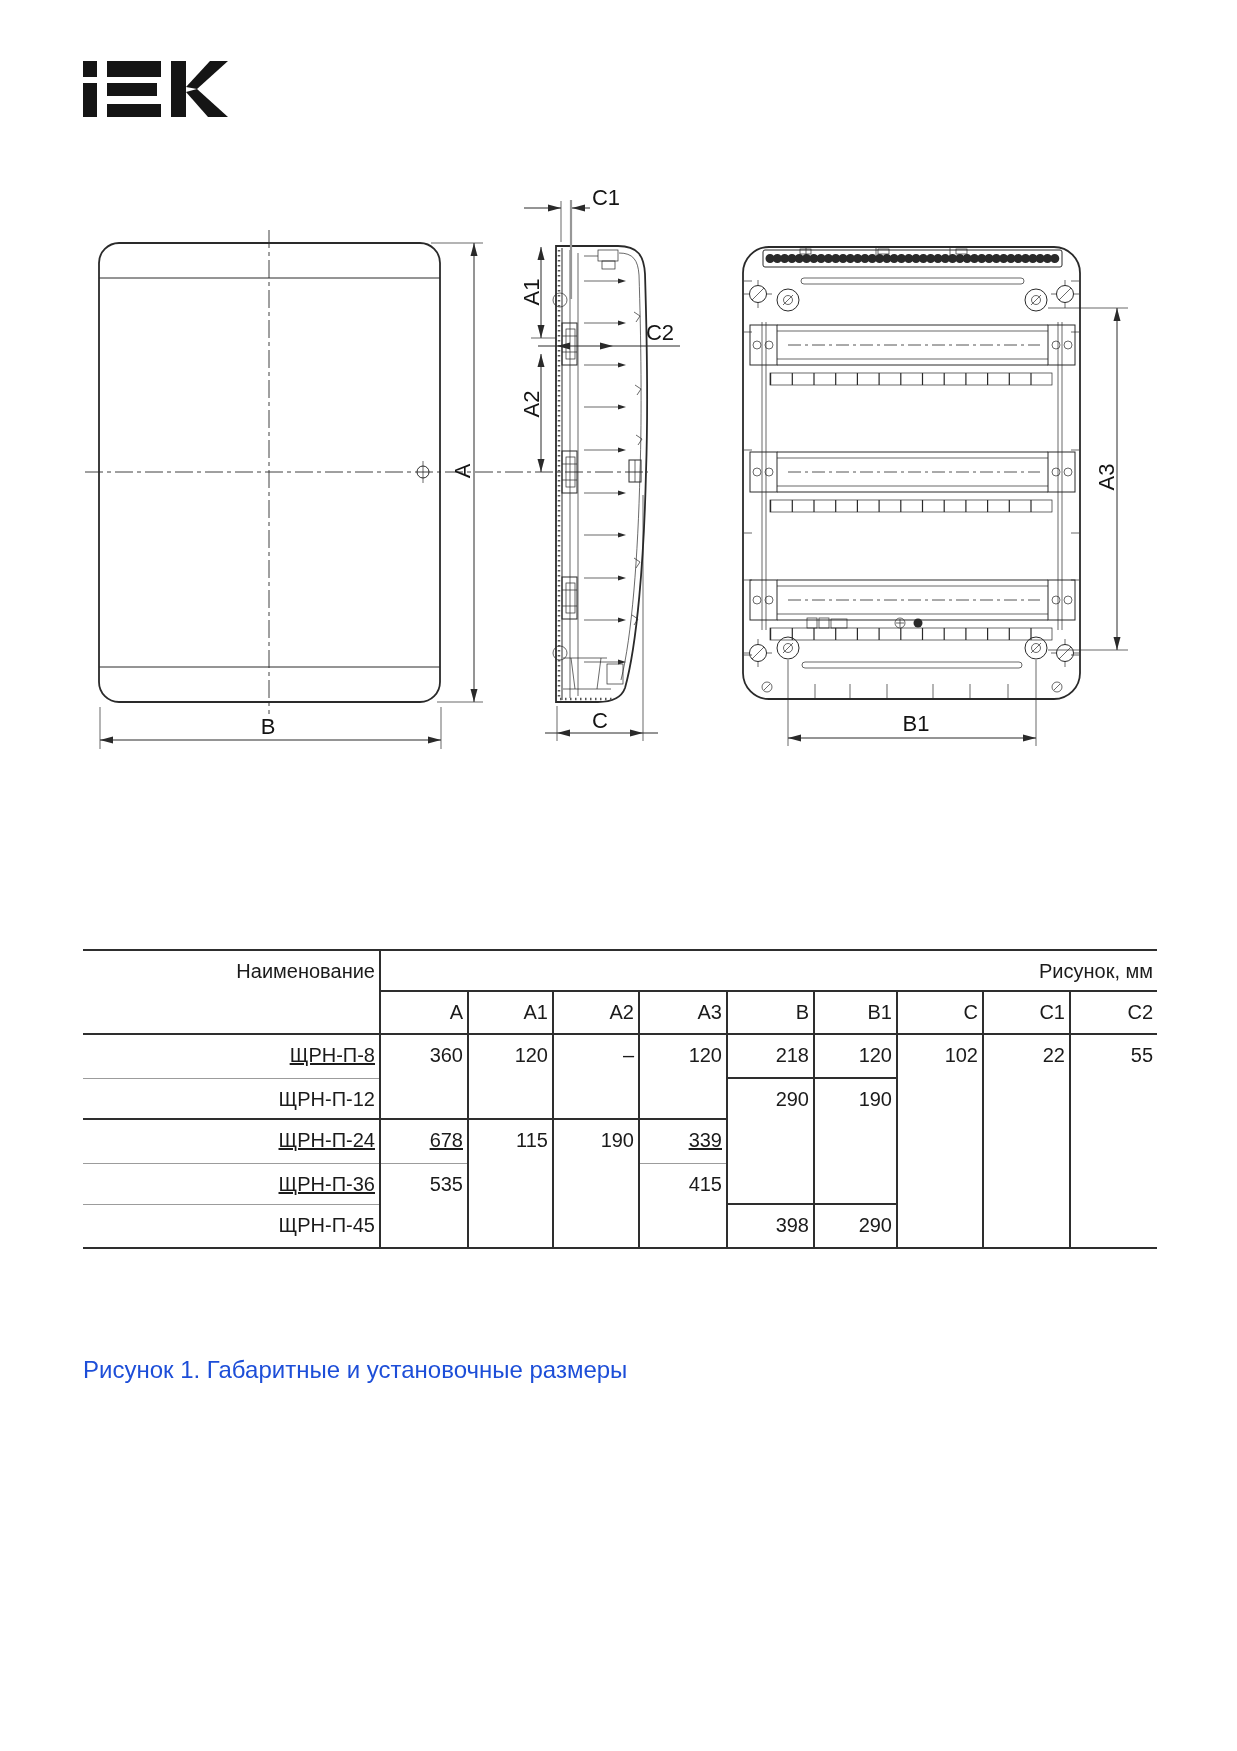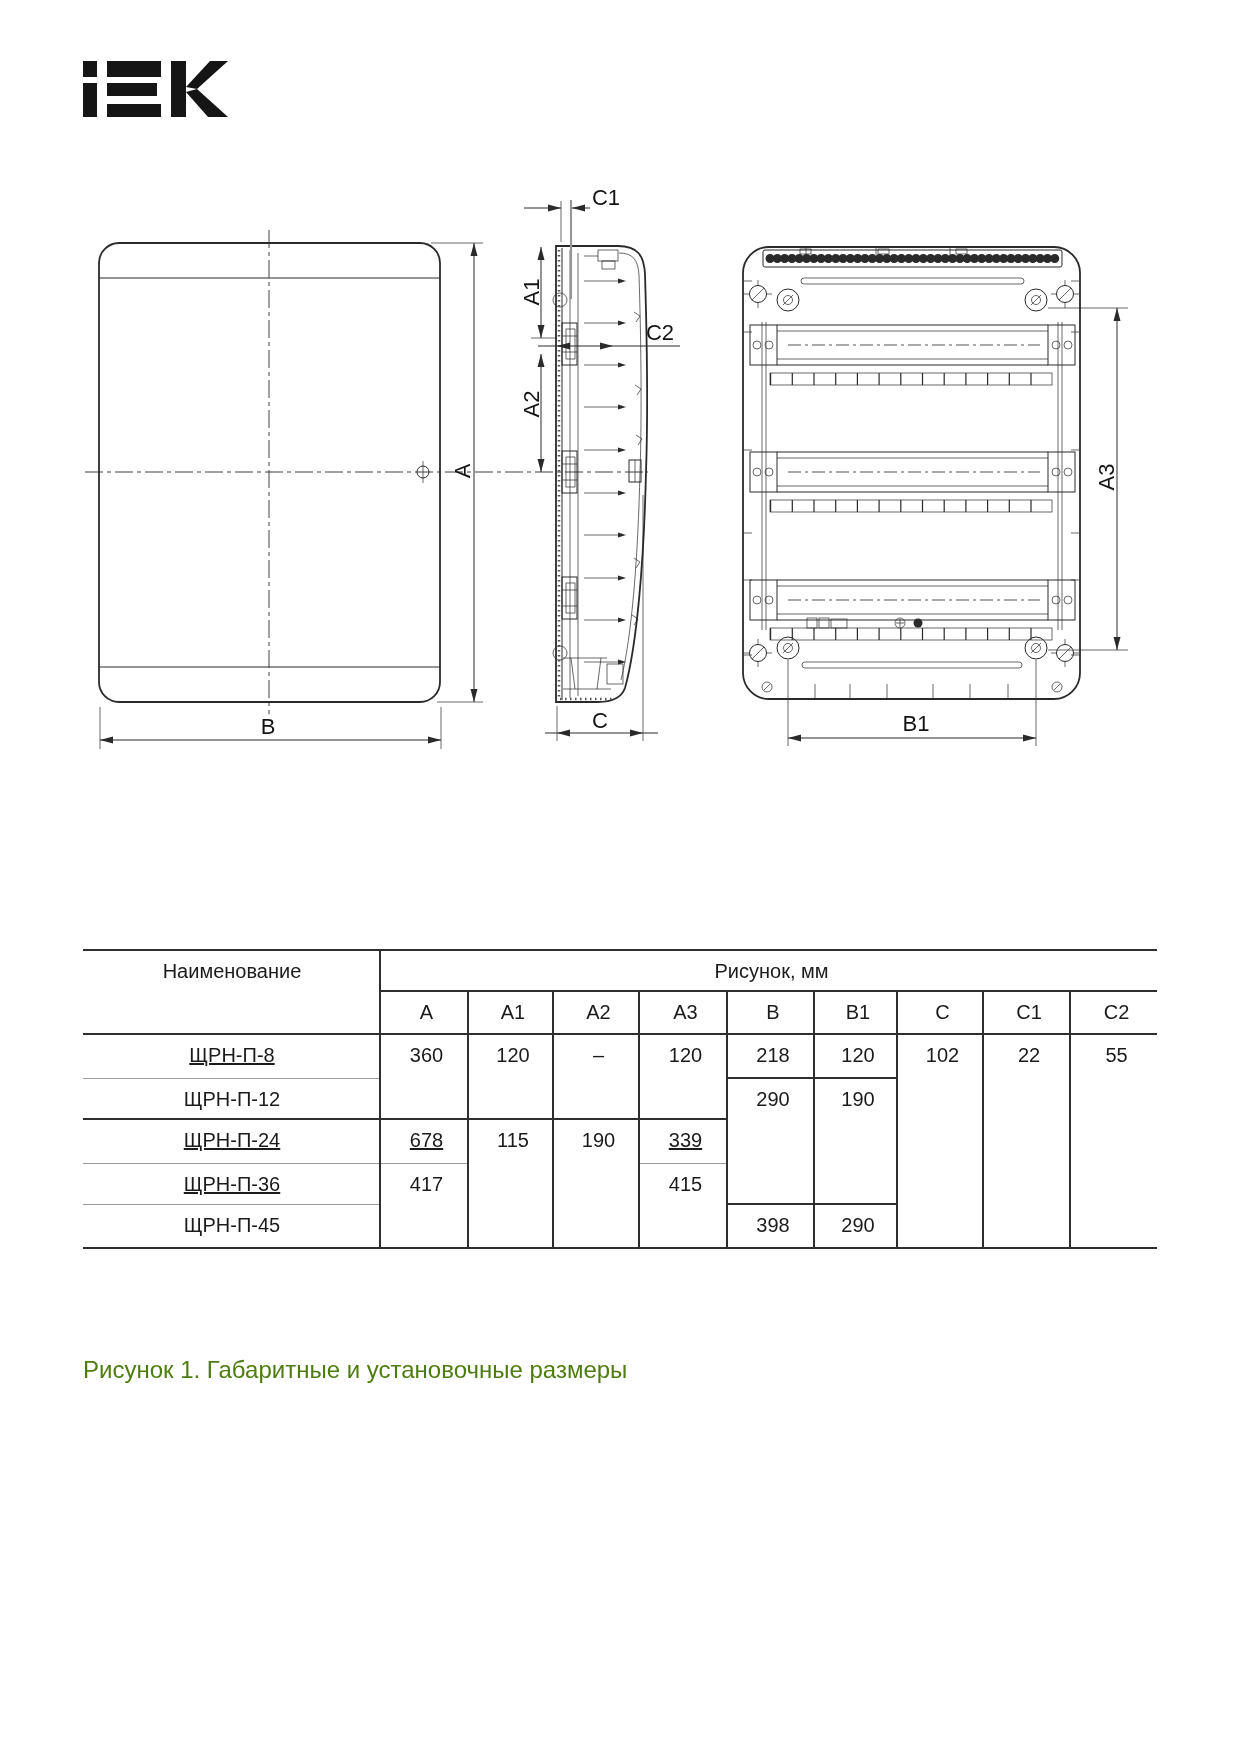--- a/index.html
+++ b/index.html
@@ -16,31 +16,31 @@
   .ctr2{stroke:#2a2a2a;fill:none;stroke-width:.8;stroke-dasharray:13 4 3 4;}
   .gray{stroke:#979797;fill:none;stroke-width:2.2;}
   .dotl{stroke:#555;fill:none;stroke-width:2.5;stroke-dasharray:1.5 3.5;}
   .ar{fill:#2a2a2a;stroke:none;}
   .dimtxt{font-family:"Liberation Sans",sans-serif;font-size:22px;fill:#141414;}
   .dots{stroke:#2a2a2a;fill:none;stroke-width:9;stroke-linecap:round;stroke-dasharray:.1 7.2;}
   .comb{stroke:#2a2a2a;fill:none;stroke-width:12;stroke-dasharray:1.2 20.5;}
 
   
   #dims-table{position:absolute;left:83px;top:949px;border-collapse:collapse;table-layout:fixed;width:1074px;}
-  #dims-table th,#dims-table td{font-weight:normal;text-align:center;vertical-align:top;
+  #dims-table th,#dims-table td{font-weight:normal;text-align:right;vertical-align:top;
     font-size:20px;line-height:22px;padding:9px 4px 0 9px;color:#1b1b1b;}
   #dims-table .name{padding-left:6px;}
   .bt{border-top:2.5px solid #2e2e2e;}
   .br{border-right:2px solid #2e2e2e;}
   .bb{border-bottom:2px solid #2e2e2e;}
   .bbh{border-bottom:2.5px solid #2e2e2e;}
   .bbl{border-bottom:1.5px solid #9c9c9c;text-decoration:underline;}
 
   
-  #caption{position:absolute;left:83px;top:1356px;font-size:24px;color:#4d7c0f;}
+  #caption{position:absolute;left:83px;top:1356px;font-size:24px;color:#1d4ed8;}
 </style>
 </head>
 <body>
 
 <div class="page">
 
   <svg id="logo" width="145" height="56" viewBox="0 0 145 56" aria-label="IEK">
     <g fill="#151515">
       <rect x="0" y="0" width="14" height="16"></rect>
       <rect x="0" y="22" width="14" height="34"></rect>
@@ -414,21 +414,21 @@
     </tr>
     <tr style="height:44px">
       <td class="name br bbl">ЩРН-П-24</td>
       <td class="br bbl">678</td>
       <td rowspan="3" class="br bbh">115</td>
       <td rowspan="3" class="br bbh">190</td>
       <td class="br bbl">339</td>
     </tr>
     <tr style="height:41px">
       <td class="name br bbl">ЩРН-П-36</td>
-      <td rowspan="2" class="br bbh">417</td>
+      <td rowspan="2" class="br bbh">535</td>
       <td rowspan="2" class="br bbh">415</td>
     </tr>
     <tr style="height:44px">
       <td class="name br bbh">ЩРН-П-45</td>
       <td class="br bbh">398</td>
       <td class="br bbh">290</td>
     </tr>
   </tbody>
     </table>
 

